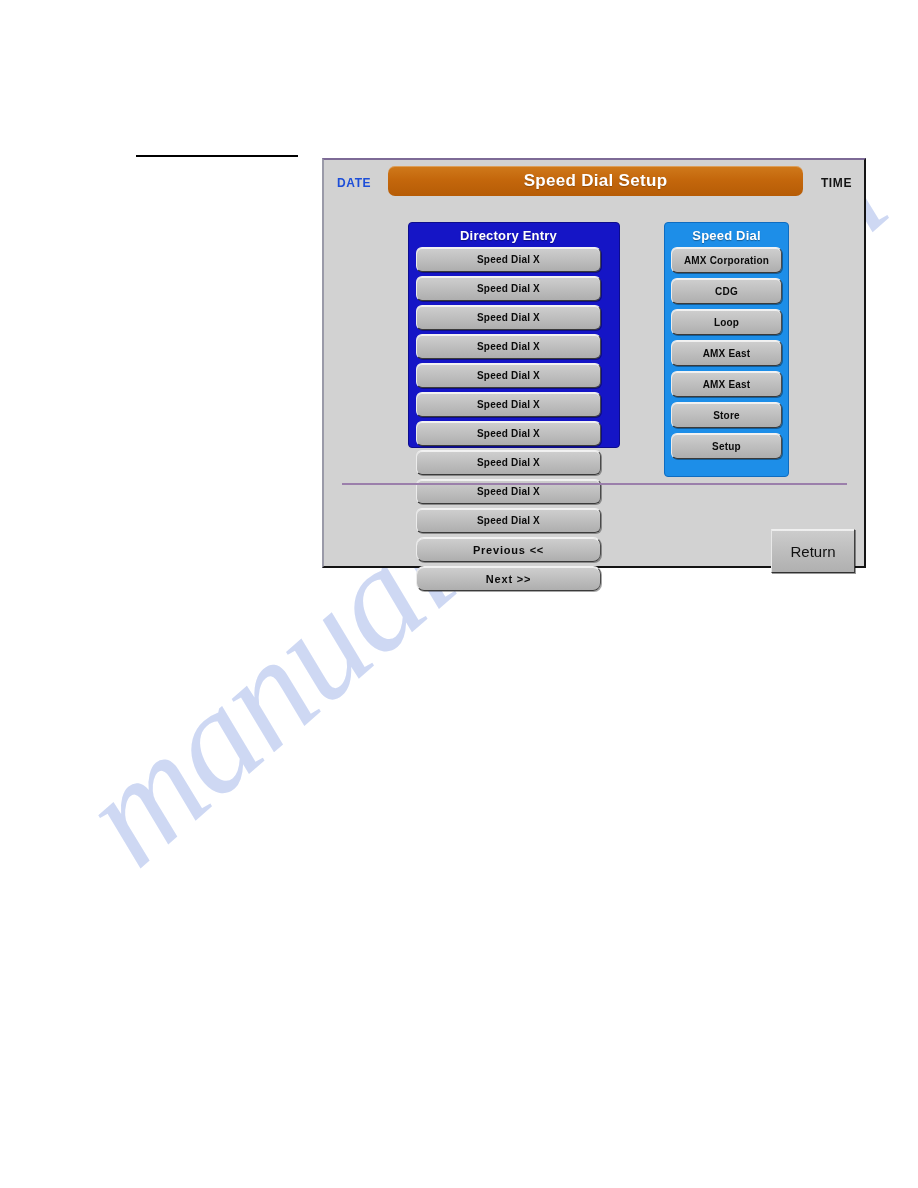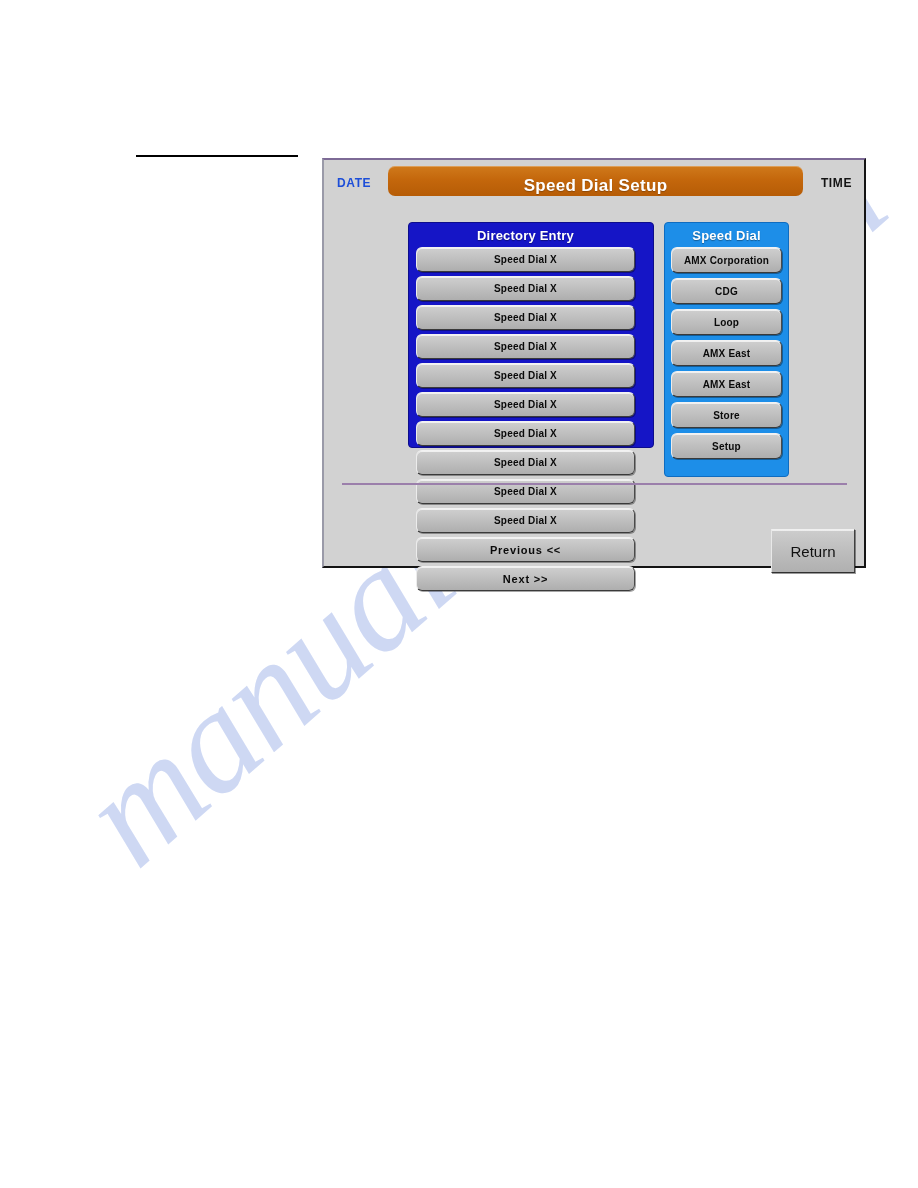--- a/index.html
+++ b/index.html
@@ -91,21 +91,21 @@
   }
   #title-bar {
     position: absolute;
     left: 64px;
     top: 6px;
     width: 415px;
     height: 30px;
     background: linear-gradient(#d07a1b, #c4670c 45%, #b65c06);
     border-radius: 7px;
     display: flex;
-    align-items: flex-end;
+    align-items: center;
     justify-content: center;
     box-shadow: inset 0 1px 0 rgba(255,255,255,.28);
   }
   #title-bar .t {
     font-size: 17px;
     font-weight: bold;
     color: #ffffff;
     letter-spacing: .3px;
     text-shadow: 0 1px 1px rgba(0,0,0,.25);
   }
@@ -122,21 +122,21 @@
     font-weight: bold;
     color: #ffffff;
     letter-spacing: .2px;
     line-height: 16px;
     padding-top: 2px;
     text-shadow: 0 1px 1px rgba(0,0,0,.35);
   }
   #dir-group {
     left: 84px;
     top: 62px;
-    width: 246px;
+    width: 212px;
     height: 226px;
     background: #1515c6;
     border: 1px solid #0d0d8c;
     padding: 3px 18px 6px 7px;
   }
   #sd-group {
     left: 340px;
     top: 62px;
     width: 125px;
     height: 255px;
@@ -174,21 +174,21 @@
     justify-content: center;
     font-size: 10px;
     font-weight: bold;
     color: #0a0a0a;
     letter-spacing: .2px;
     box-shadow: inset 0 1px 0 rgba(255,255,255,.7),
                 1px 1px 0 rgba(0,0,0,.35);
     white-space: nowrap;
     overflow: hidden;
   }
-  .tbtn.nav { letter-spacing: .8px; font-size: 11px; }
+  .tbtn.nav { letter-spacing: .8px; font-size: 11px; border-radius: 8px; }
   #sd-list .tbtn { height: 26px; font-size: 10px; }
 
   
   #divider {
     position: absolute;
     left: 18px;
     top: 323px;
     width: 505px;
     height: 2px;
     background: #9b7fab;

